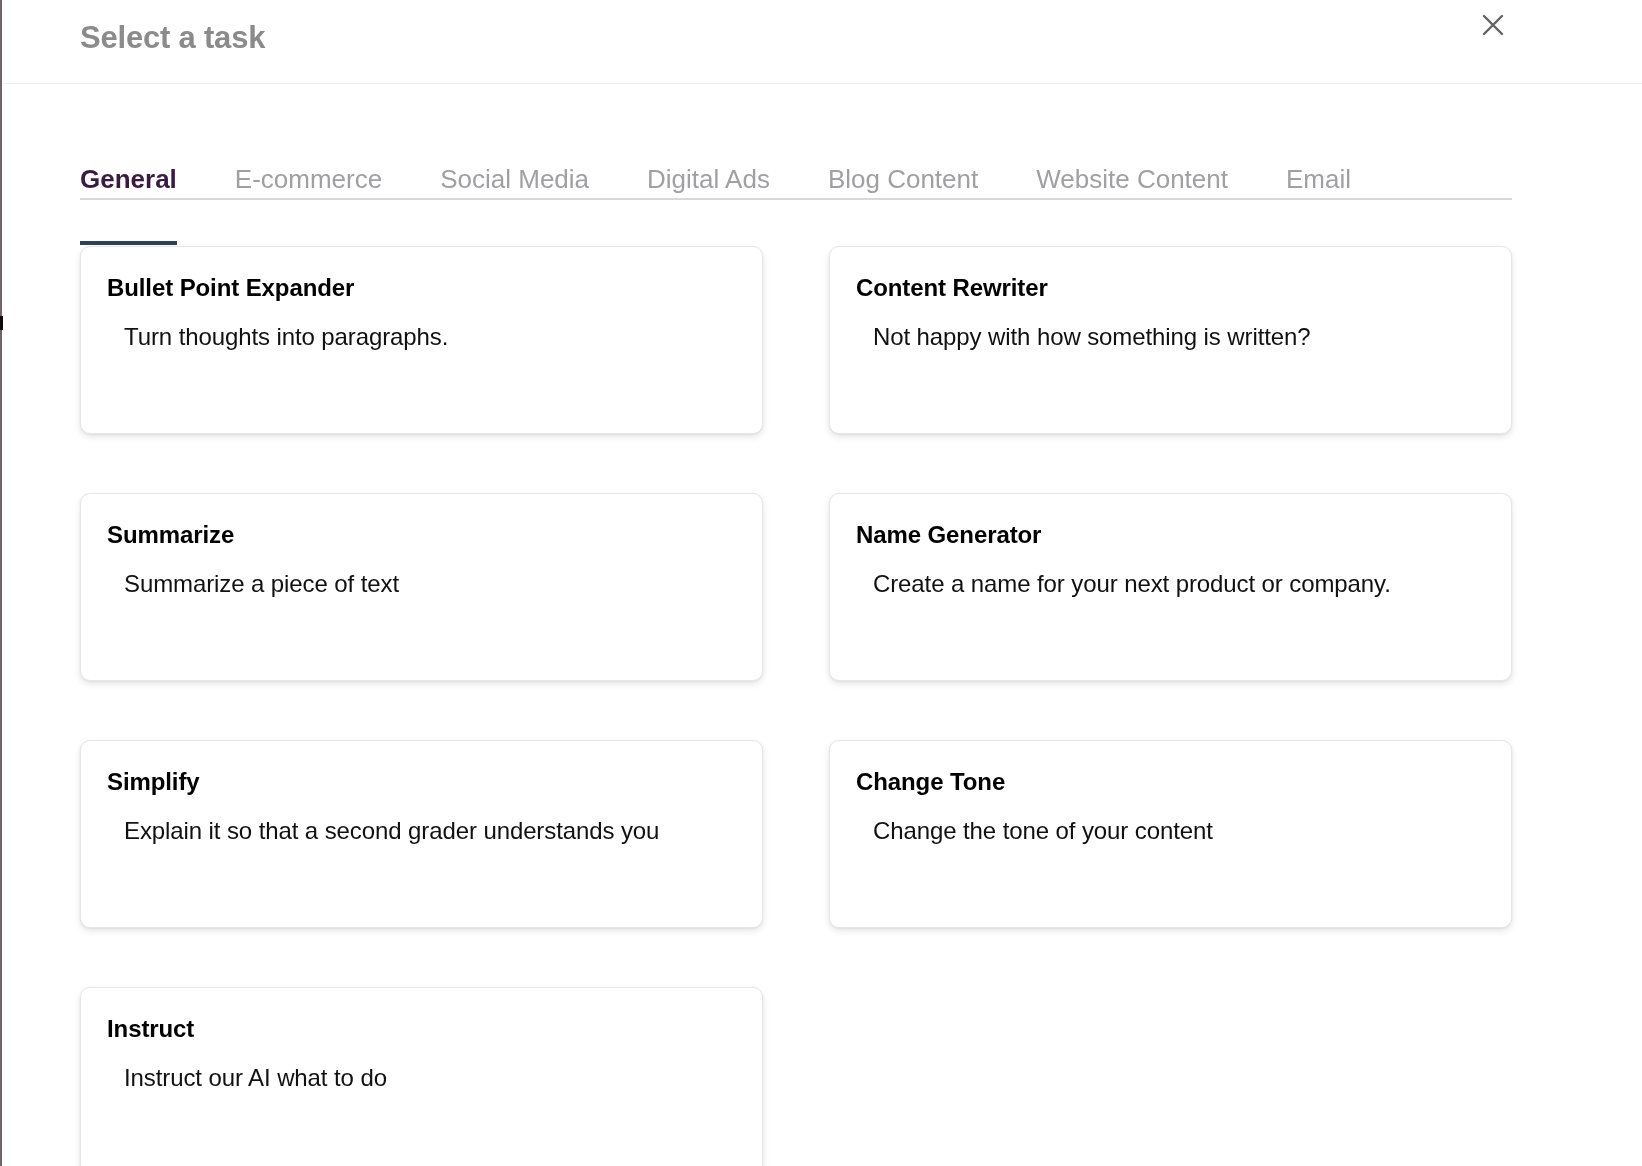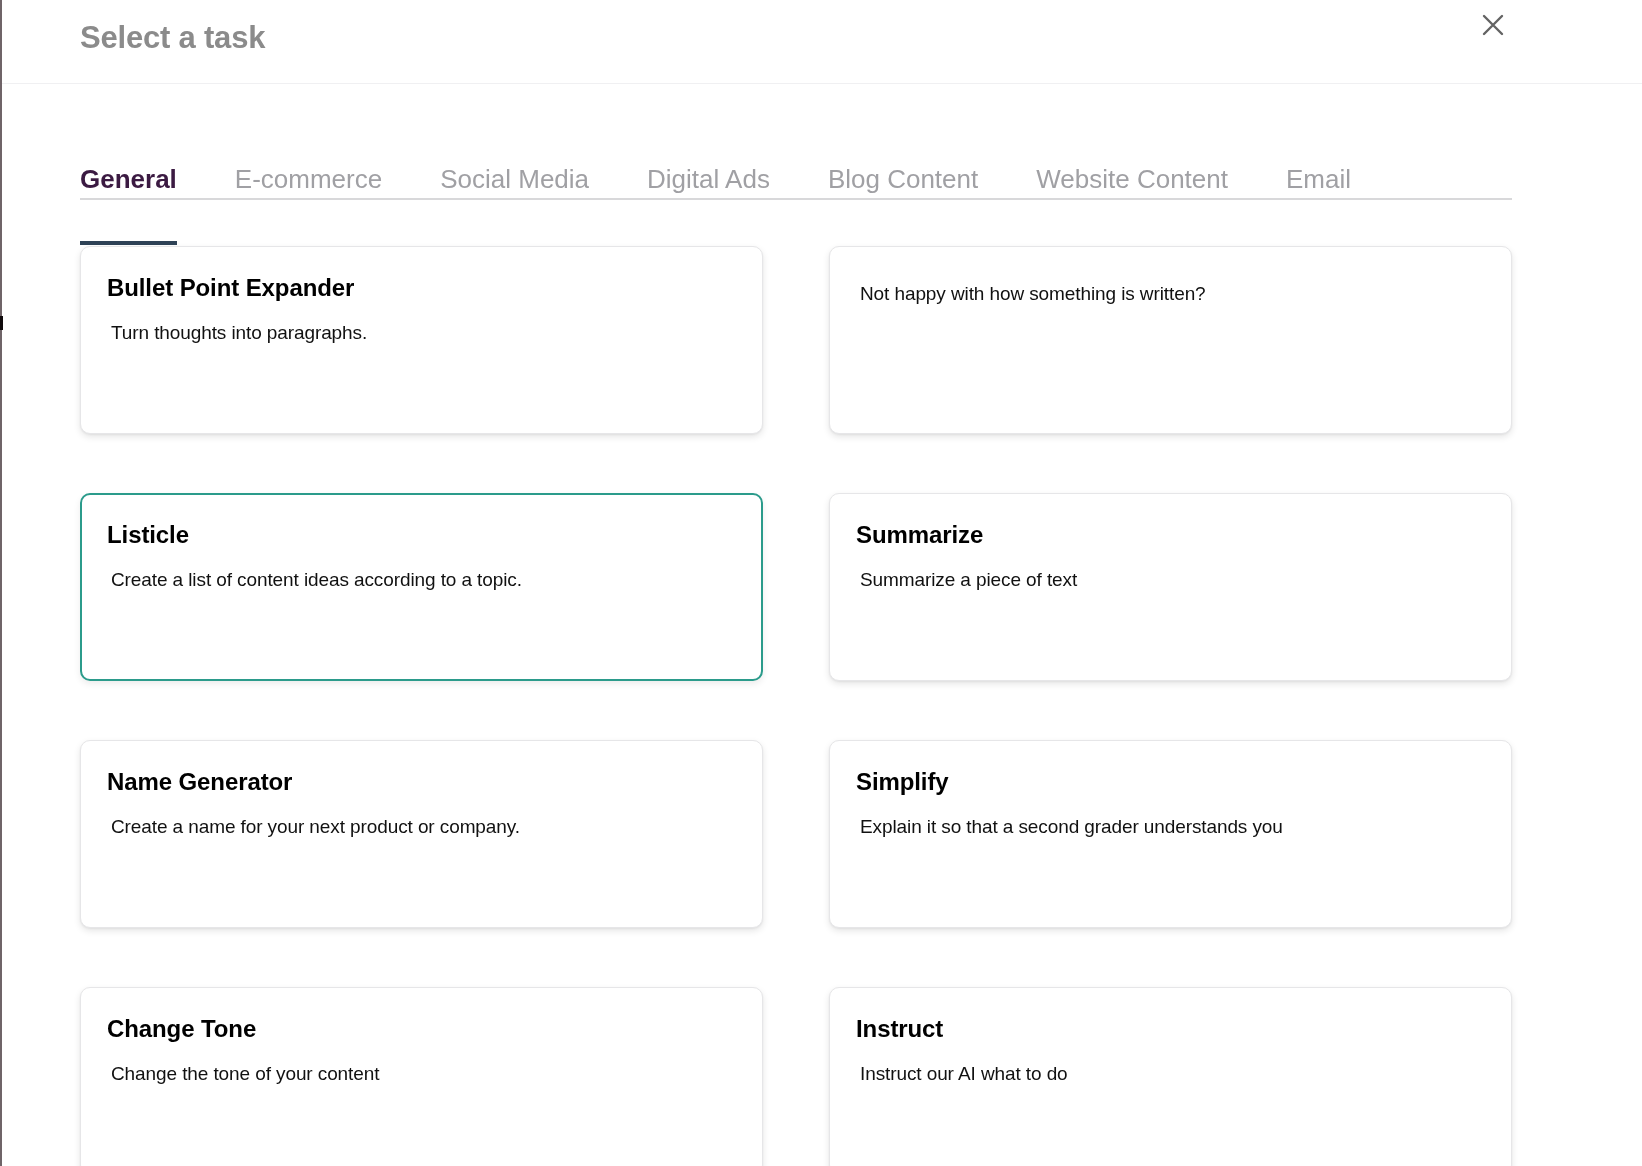--- a/index.html
+++ b/index.html
@@ -157,24 +157,24 @@
   }
   .card-title {
     font-size: 24px;
     font-weight: bold;
     color: #000000;
     line-height: 30px;
     margin: 0 0 13px 0;
     letter-spacing: -0.1px;
   }
   .card-desc {
-    font-size: 19px;
+    font-size: 24px;
     color: #111111;
     line-height: 33px;
-    margin: 4px;
+    margin: 17px;
     letter-spacing: -0.1px;
   }
 
   
   .footer {
     flex: 0 0 auto;
     border-top: 6px solid #22c55e;
     padding: 34px 130px 0 80px;
     box-sizing: border-box;
     height: 134px;
@@ -226,25 +226,22 @@
     <div class="tabs-rule"></div>
   </div>
 
   <div class="body-area">
     <div class="grid" id="cards-container">
         <div class="card">
           <div class="card-title">Bullet Point Expander</div>
           <div class="card-desc">Turn thoughts into paragraphs.</div>
         </div>
         <div class="card">
+          <div class="card-title">Content Rewriter</div>
           <div class="card-desc">Not happy with how something is written?</div>
-        </div>
-        <div class="card selected">
-          <div class="card-title">Listicle</div>
-          <div class="card-desc">Create a list of content ideas according to a topic.</div>
         </div>
         <div class="card">
           <div class="card-title">Summarize</div>
           <div class="card-desc">Summarize a piece of text</div>
         </div>
         <div class="card">
           <div class="card-title">Name Generator</div>
           <div class="card-desc">Create a name for your next product or company.</div>
         </div>
         <div class="card">

